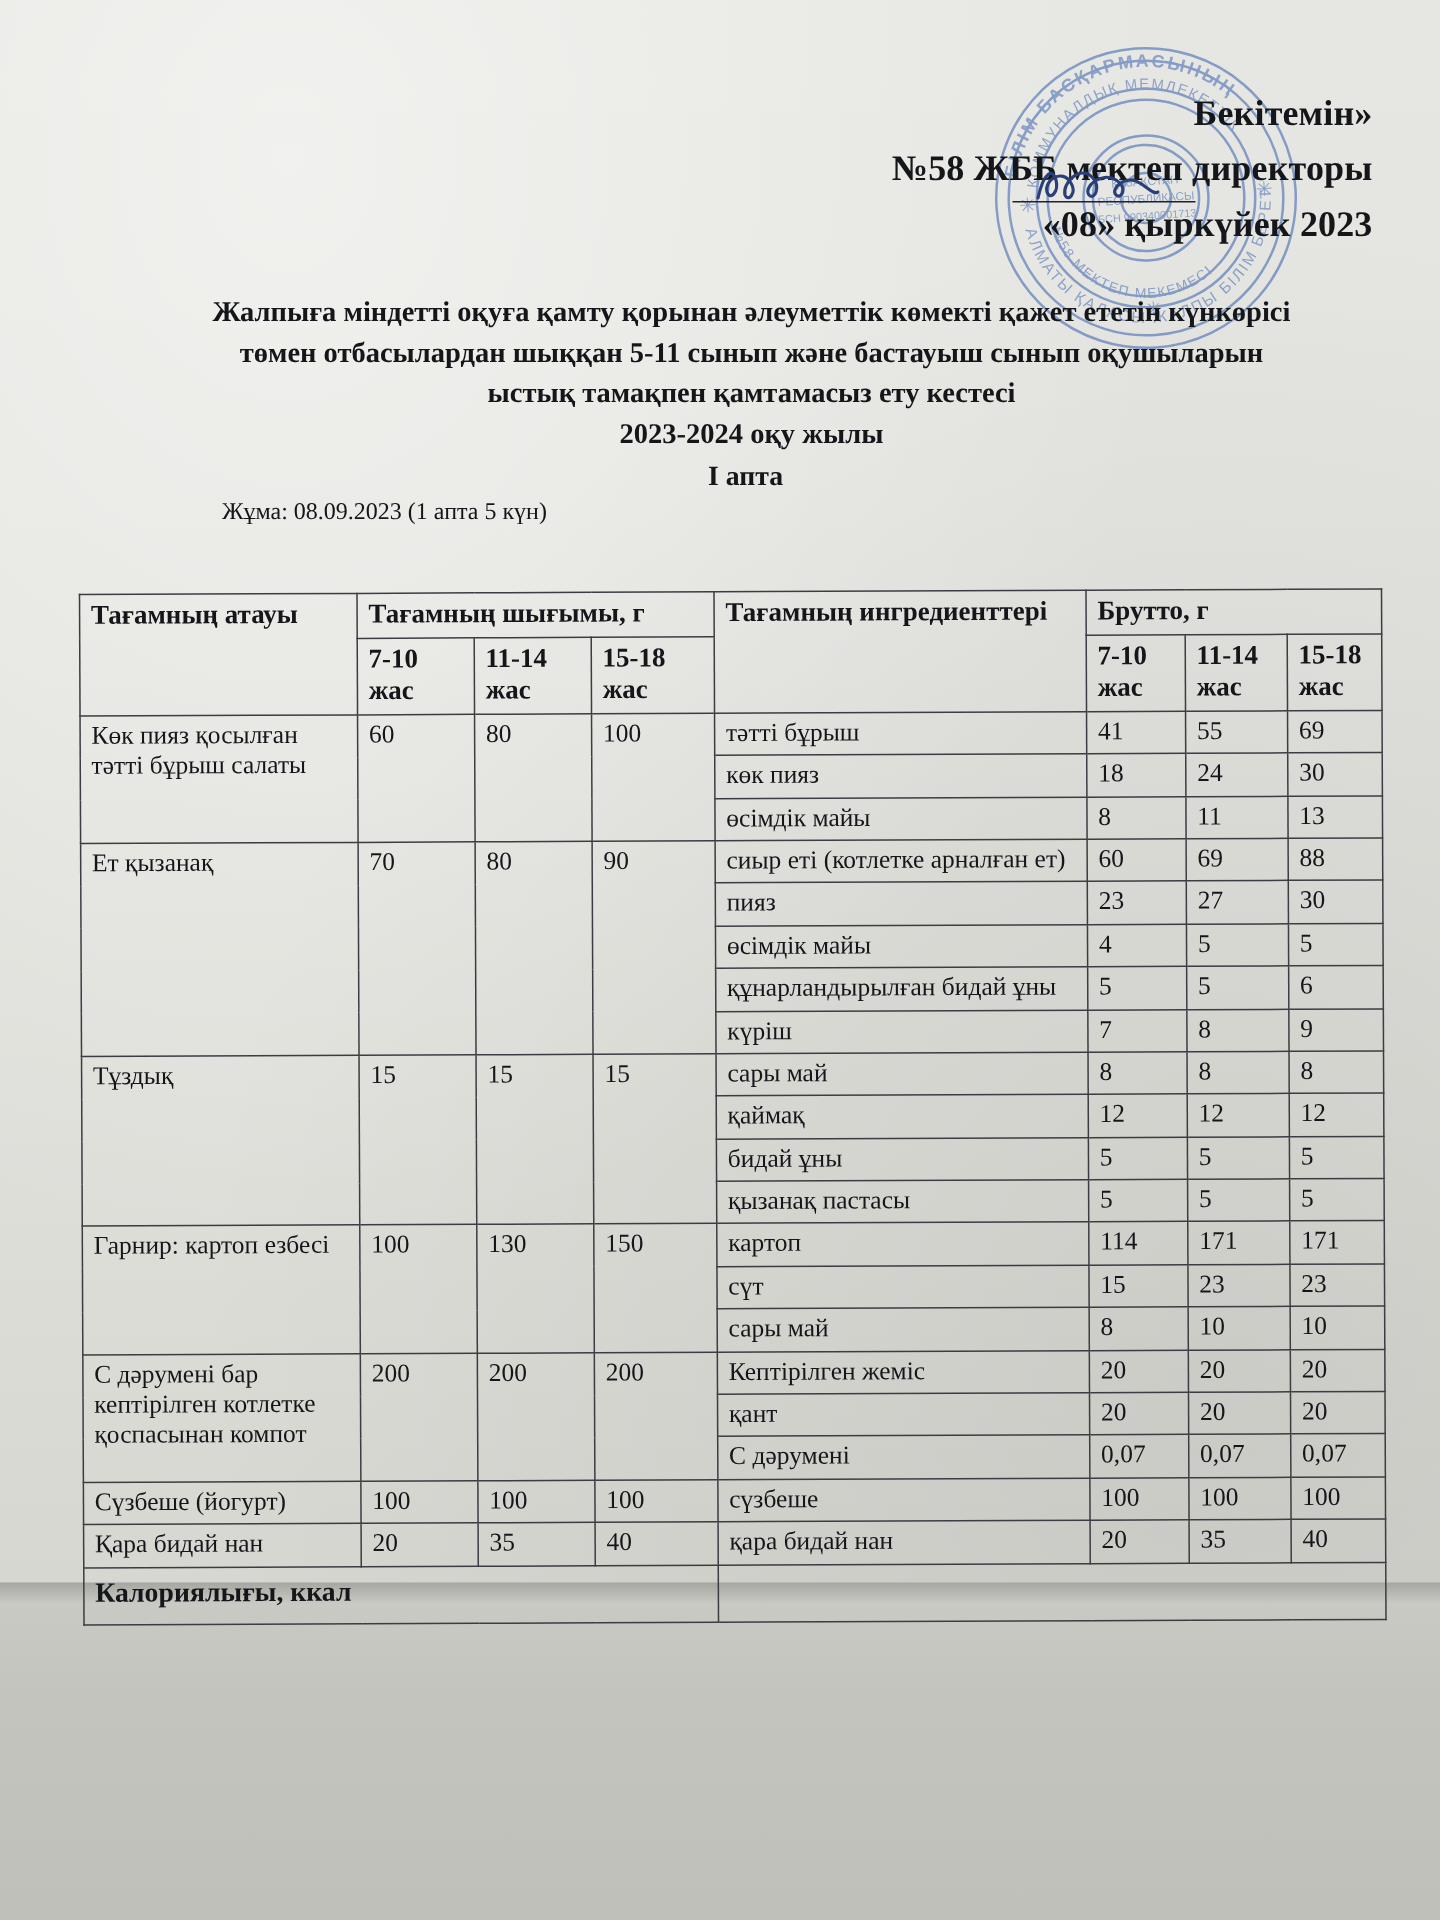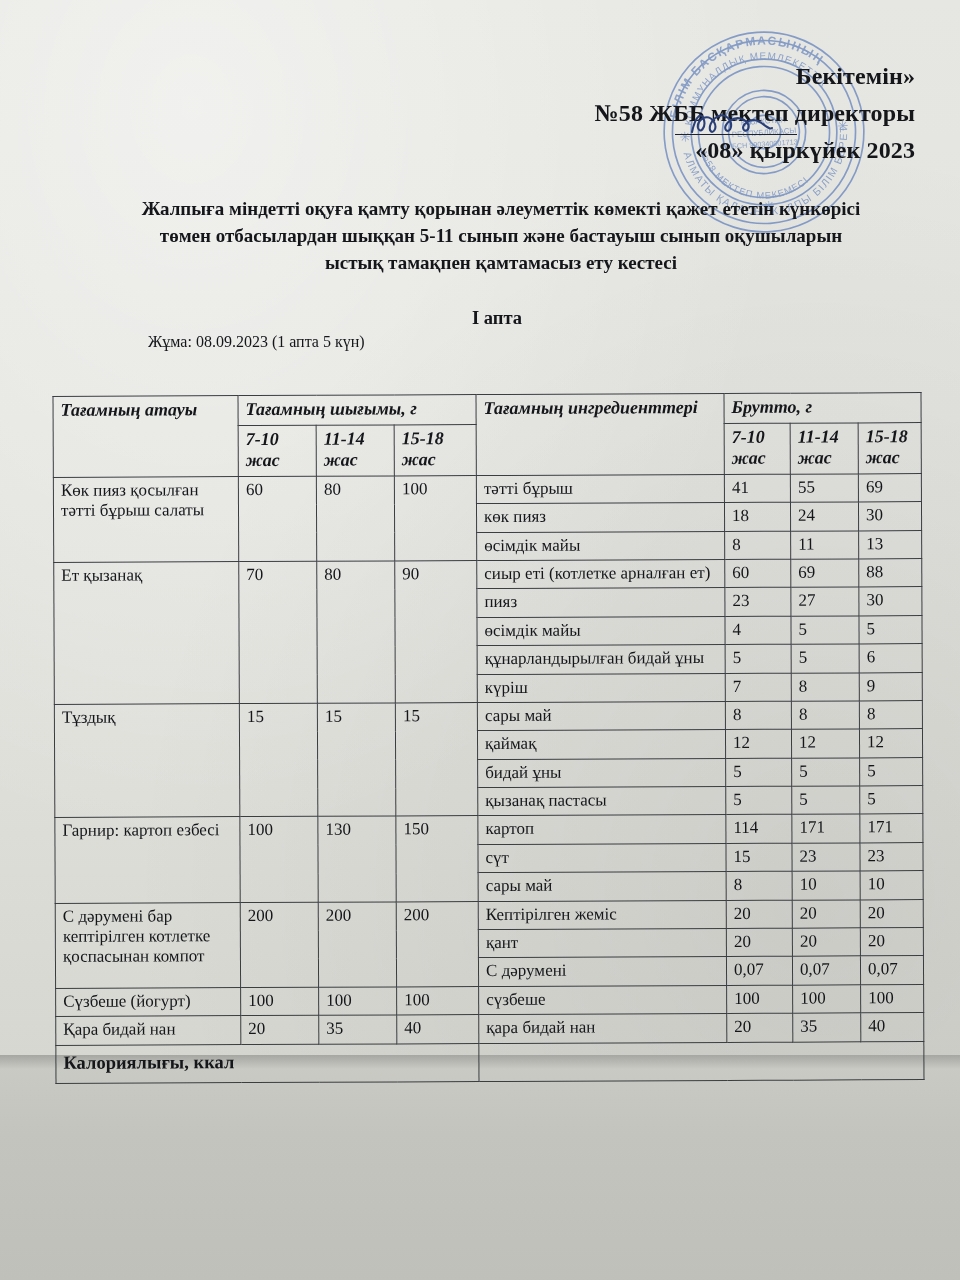--- a/index.html
+++ b/index.html
@@ -143,21 +143,20 @@
     font-size: 17px;
     line-height: 1.2;
     vertical-align: top;
     font-weight: normal;
     text-align: left;
     background: transparent;
   }
   table.menu th {
     font-weight: bold;
     font-size: 18px;
-    font-style: italic;
   }
   th.hdr-sub {
     font-size: 17px;
     line-height: 1.25;
   }
   td.num, th.num { text-align: left; }
 
   col.c-name  { width: 185px; }
   col.c-y1    { width: 78px; }
   col.c-y2    { width: 78px; }
@@ -224,20 +223,21 @@
 
 <div class="sig-line"></div>
 <svg class="signature" viewBox="0 0 90 34" aria-hidden="true">
   <path d="M6,26 C10,8 16,6 18,14 C20,22 14,28 12,22 C10,14 22,6 28,16 C32,23 26,29 24,24 C22,16 34,4 42,12 C48,18 44,28 40,24 C36,19 48,8 58,14 C66,19 62,27 58,24 C54,20 64,10 74,16 C80,20 84,24 86,22" fill="none" stroke="#2a3f78" stroke-width="2.1" stroke-linecap="round"></path>
 </svg>
 
 <div class="title-block">
   <div>Жалпыға міндетті оқуға қамту қорынан әлеуметтік көмекті қажет ететін күнкөрісі</div>
   <div>төмен отбасылардан шыққан 5-11 сынып және бастауыш сынып оқушыларын</div>
   <div>ыстық тамақпен қамтамасыз ету кестесі</div>
+  <div>2023-2024 оқу жылы</div>
 </div>
 
 <div class="week-label">I апта</div>
 <div class="day-label">Жұма: 08.09.2023 (1 апта 5 күн)</div>
 
 <div class="table-wrap">
   <table class="menu">
     <colgroup>
       <col class="c-name">
         <col class="c-y1">

